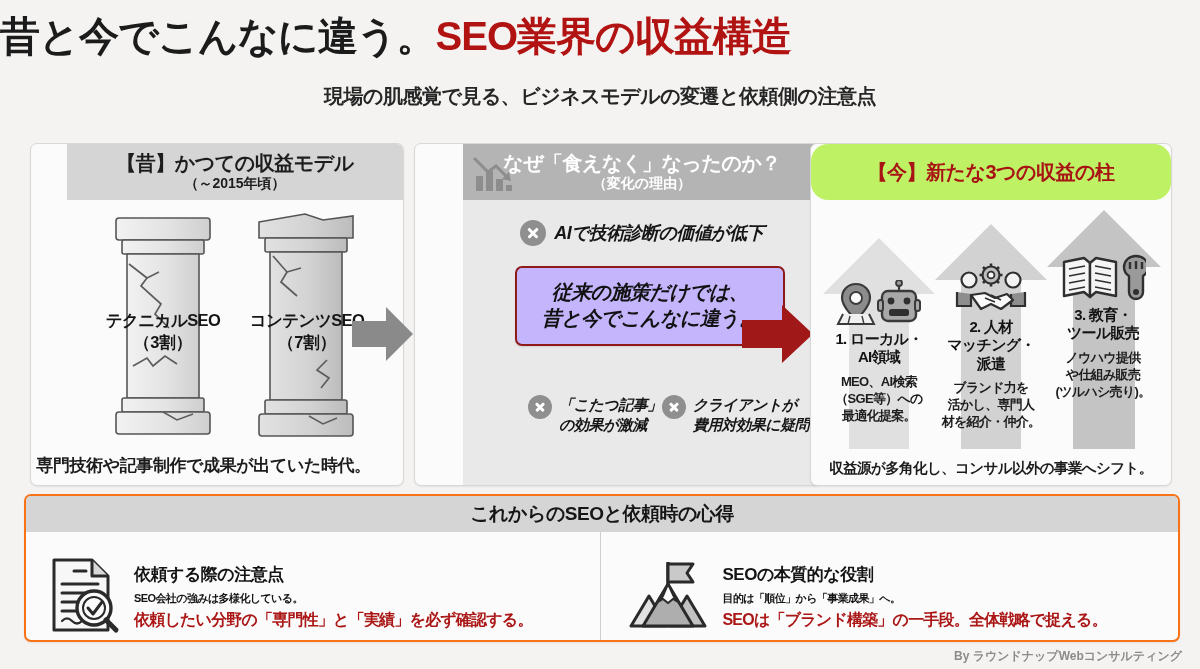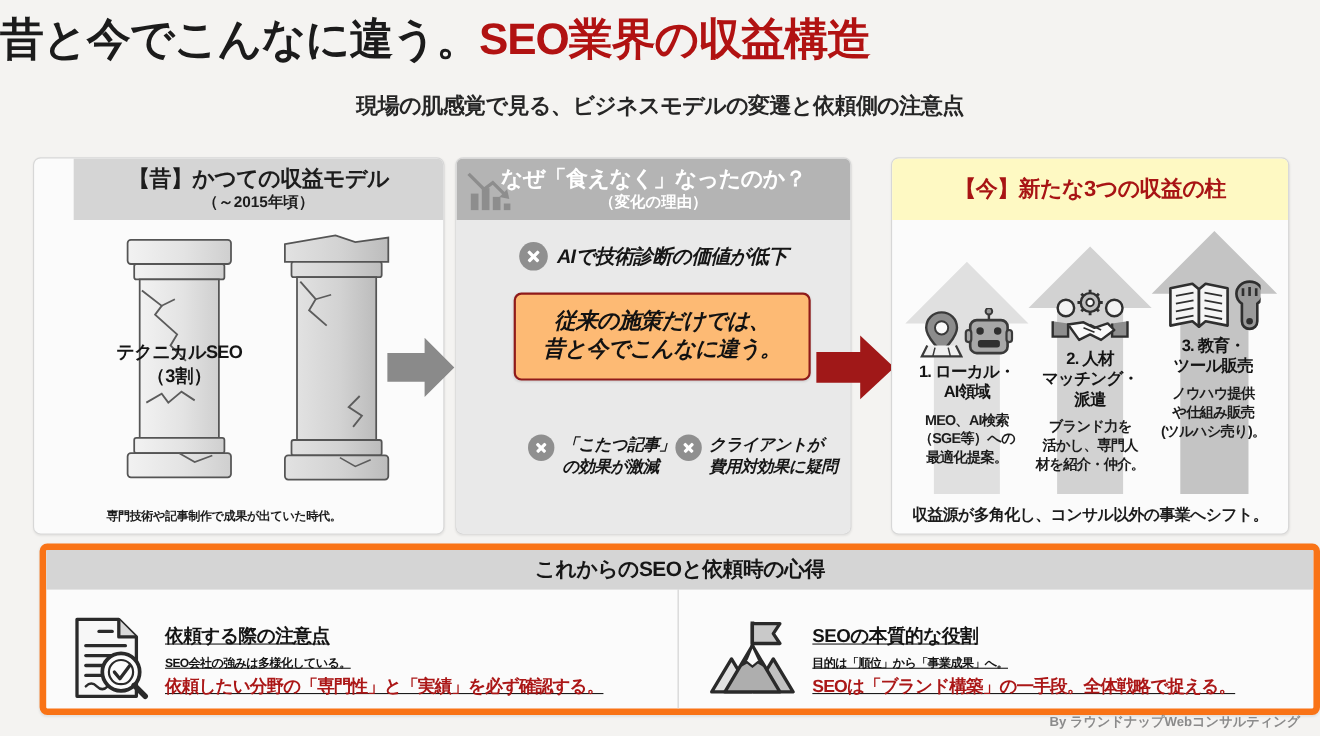--- a/index.html
+++ b/index.html
@@ -24,53 +24,53 @@
   
   .panel{position:absolute;background:#fbfbfb;border:1px solid #d7d7d7;border-radius:7px;
     box-shadow:0 1px 2px rgba(0,0,0,.07);overflow:hidden;}
   .panel-hd{height:56px;display:flex;align-items:center;justify-content:center;
     flex-direction:column;position:relative;}
   .panel-hd .h1{font-size:20px;font-weight:bold;line-height:1.05;letter-spacing:-0.5px;}
   .panel-hd .h2{font-size:14px;font-weight:bold;line-height:1.2;margin-top:1px;}
 
   #panel-past{left:30px;top:143px;width:372px;height:341px;}
   #panel-past .panel-hd{background:#d5d5d5;color:#1d1d1d;margin-left:36px;}
-  #panel-why{left:414px;top:143px;width:358px;height:341px;}
+  #panel-why{left:414px;top:143px;width:358px;height:341px;padding-left:48px;}
   #panel-why .panel-hd{background:#b4b4b4;color:#ffffff;}
   #panel-now{left:810px;top:143px;width:360px;height:341px;}
-  #panel-now .panel-hd{background:#fef9c3;}
+  #panel-now .panel-hd{background:#bef264;border-radius:17px;}
   #panel-now .h1{color:#a81414;}
 
   .panel-body{position:relative;height:285px;}
 
   
   .pillars{position:absolute;left:0;top:4px;width:372px;height:236px;}
   .pillar{position:absolute;}
   .pillar svg{display:block;}
   .pillar-label{position:absolute;width:180px;text-align:center;font-weight:bold;
     color:#151515;line-height:1.2;}
   .pillar-label .pl1{font-size:16.5px;letter-spacing:-0.6px;display:block;}
   .pillar-label .pl2{font-size:16.5px;display:block;margin-top:2px;}
   .cap-note{position:absolute;left:0;bottom:8px;width:345px;text-align:center;
-    font-size:11px;font-weight:bold;color:#1c1c1c;letter-spacing:-0.4px;}
+    font-size:17px;font-weight:bold;color:#1c1c1c;letter-spacing:-0.4px;}
 
   
   .xrow{display:flex;align-items:center;gap:8px;}
   .xmark{width:26px;height:26px;border-radius:50%;background:#8f8f8f;flex:0 0 26px;
     position:relative;}
   .xmark::before,.xmark::after{content:"";position:absolute;left:50%;top:50%;
     width:13px;height:2.6px;background:#fff;border-radius:1px;}
   .xmark::before{transform:translate(-50%,-50%) rotate(45deg);}
   .xmark::after{transform:translate(-50%,-50%) rotate(-45deg);}
   .xmark.sm{width:24px;height:24px;flex:0 0 24px;}
   .xmark.sm::before,.xmark.sm::after{width:11px;}
   .why-top{position:absolute;left:0;top:20px;width:358px;display:flex;justify-content:center;}
   .why-top .t{font-size:18px;font-weight:bold;letter-spacing:-0.6px;color:#161616;}
   .why-box{position:absolute;left:52px;top:66px;width:254px;
-    border:2.5px solid #8f1a1a;border-radius:7px;background:#fdba74;
+    border:2.5px solid #8f1a1a;border-radius:7px;background:#c4b5fd;
     padding:12px 6px 13px;text-align:center;box-shadow:0 1px 2px rgba(0,0,0,.1);}
   .why-box div{font-size:20px;font-weight:bold;line-height:1.28;letter-spacing:-0.6px;color:#121212;}
   .why-bot{position:absolute;left:12px;top:195px;width:334px;display:flex;
     justify-content:flex-end;align-items:flex-start;}
   .why-bot .xrow{align-items:flex-start;gap:7px;}
   .why-bot .t{font-size:15px;font-weight:bold;line-height:1.3;letter-spacing:-0.5px;color:#161616;}
 
   
   .arrows{position:absolute;left:0;top:0;width:360px;height:250px;}
   .arrow-col{position:absolute;width:116px;}
@@ -78,26 +78,26 @@
   .arrow-content{position:absolute;left:0;width:116px;text-align:center;}
   .arrow-icon{height:62px;display:flex;align-items:flex-end;justify-content:center;}
   .arrow-title{font-size:15px;font-weight:bold;line-height:1.22;letter-spacing:-0.7px;
     color:#141414;margin-top:4px;}
   .arrow-desc{font-size:13px;font-weight:bold;line-height:1.32;letter-spacing:-0.7px;
     color:#1c1c1c;margin-top:6px;}
   .now-note{position:absolute;left:0;bottom:7px;width:360px;text-align:center;
     font-size:14.5px;font-weight:bold;color:#1c1c1c;letter-spacing:-0.6px;}
 
   
-  #panel-bottom{position:absolute;left:36px;top:494px;width:1152px;height:144px;
-    background:#fbfbfb;border:6px solid #f97316;border-radius:7px;overflow:hidden;
+  #panel-bottom{position:absolute;left:24px;top:494px;width:1152px;height:144px;
+    background:#fbfbfb;border:2px solid #f97316;border-radius:7px;overflow:hidden;
     box-shadow:0 1px 2px rgba(0,0,0,.07);}
   .bot-hd{height:36px;background:#d5d5d5;display:flex;align-items:center;justify-content:center;}
   .bot-hd span{font-size:19px;font-weight:bold;letter-spacing:-0.5px;color:#161616;}
-  .bot-body{display:flex;height:125px;text-decoration:underline;}
+  .bot-body{display:flex;height:125px;}
   .bot-half{flex:1;display:flex;align-items:center;padding:4px 14px 0 22px;gap:14px;}
   .bot-half.right{border-left:1px solid #cfcfcf;padding-left:26px;}
   .bot-ic{flex:0 0 auto;}
   .bot-txt .bt{font-size:17px;font-weight:bold;color:#141414;letter-spacing:-0.5px;}
   .bot-txt .bl1{font-size:11px;font-weight:bold;color:#141414;letter-spacing:-0.6px;margin-top:5px;}
   .bot-txt .bl2{font-size:16px;font-weight:bold;color:#ab1717;letter-spacing:-0.8px;margin-top:4px;}
 
   .footer{position:absolute;right:18px;bottom:4px;font-size:12px;font-weight:bold;color:#8b8b8b;}
 
   .conn{position:absolute;}
@@ -160,20 +160,24 @@
             <path d="M28 46 L42 62 L36 72 L52 86" fill="none" stroke="#5c5c5c" stroke-width="1.7"></path>
             <path d="M42 62 L56 58" fill="none" stroke="#5c5c5c" stroke-width="1.5"></path>
             <path d="M82 150 L72 160 L84 168 L76 178" fill="none" stroke="#5c5c5c" stroke-width="1.7"></path>
             <path d="M64 206 L78 214 L92 208" fill="none" stroke="#5c5c5c" stroke-width="1.5"></path>
           </svg>
         </div>
 
         <div class="pillar-label" style="left:42px;top:107px;">
           <span class="pl1">テクニカルSEO</span>
           <span class="pl2">（3割）</span>
+        </div>
+        <div class="pillar-label" style="left:186px;top:107px;">
+          <span class="pl1">コンテンツSEO</span>
+          <span class="pl2">（7割）</span>
         </div>
       </div>
       <div class="cap-note">専門技術や記事制作で成果が出ていた時代。</div>
     </div>
   </div>
 
   <svg class="conn" style="left:352px;top:305px;" width="62" height="58" viewBox="0 0 62 58">
     <path d="M0 16 L34 16 L34 2 L61 29 L34 56 L34 42 L0 42 Z" fill="#8a8a8a"></path>
   </svg>
 

